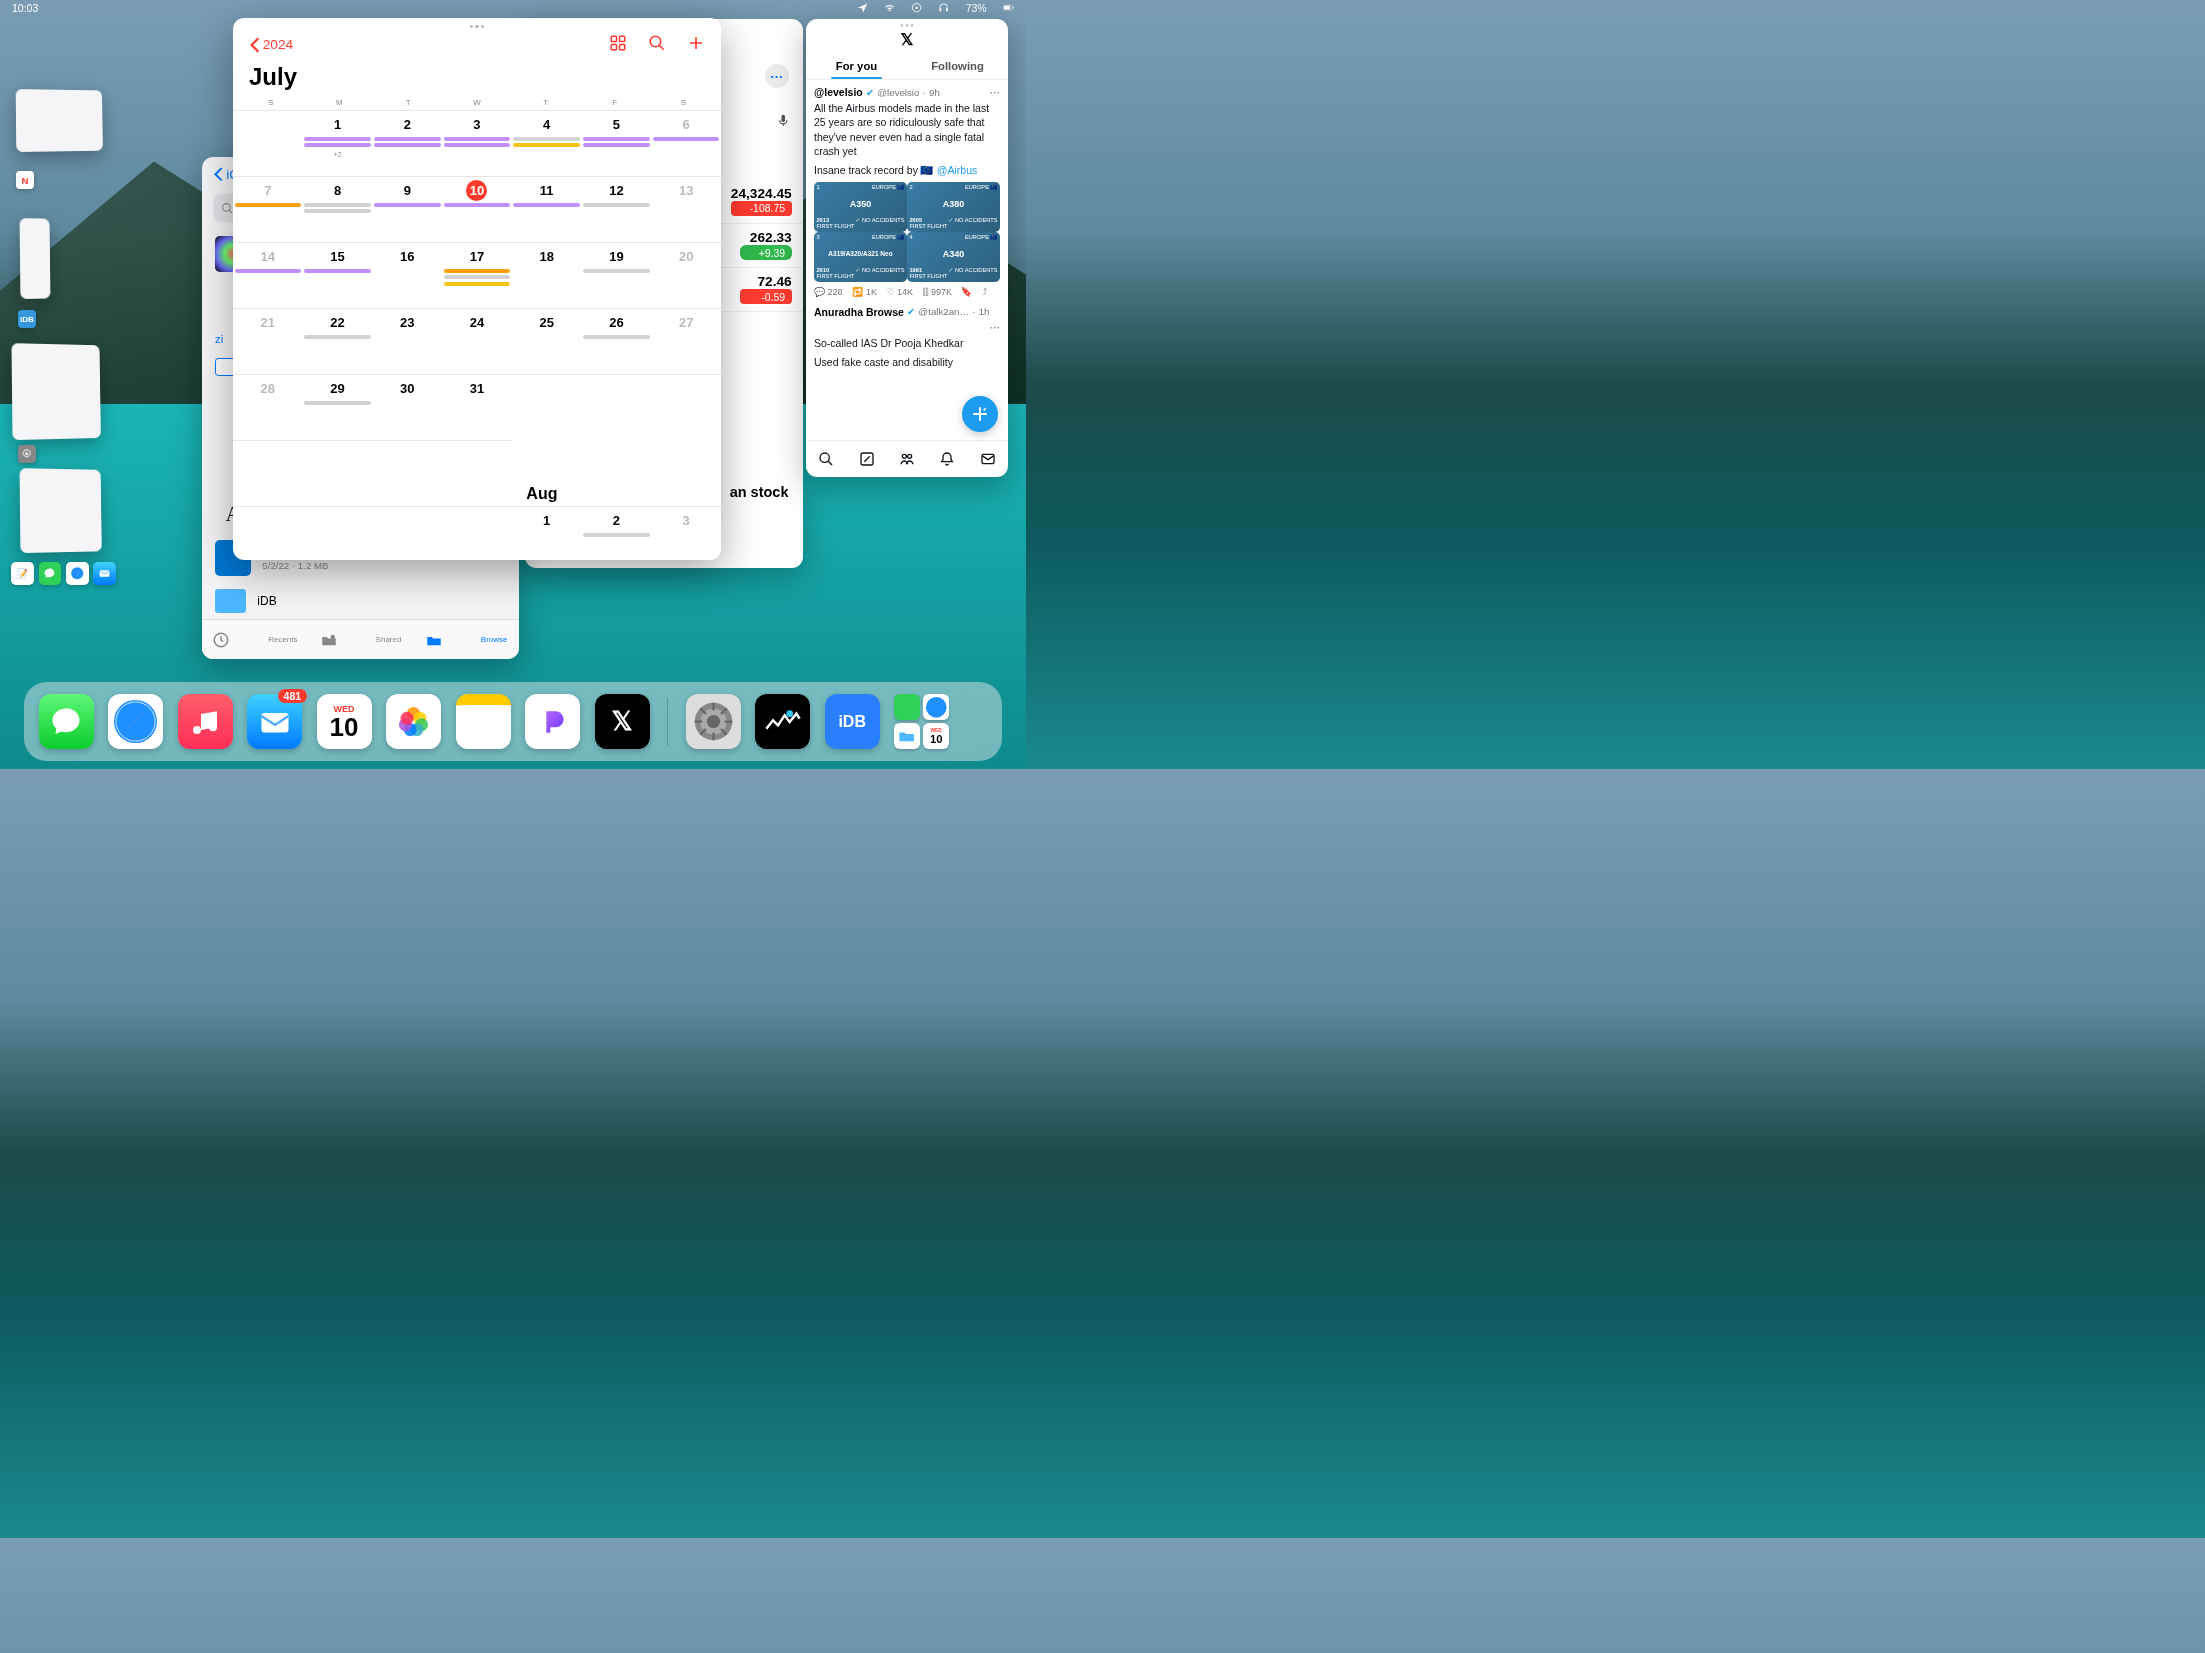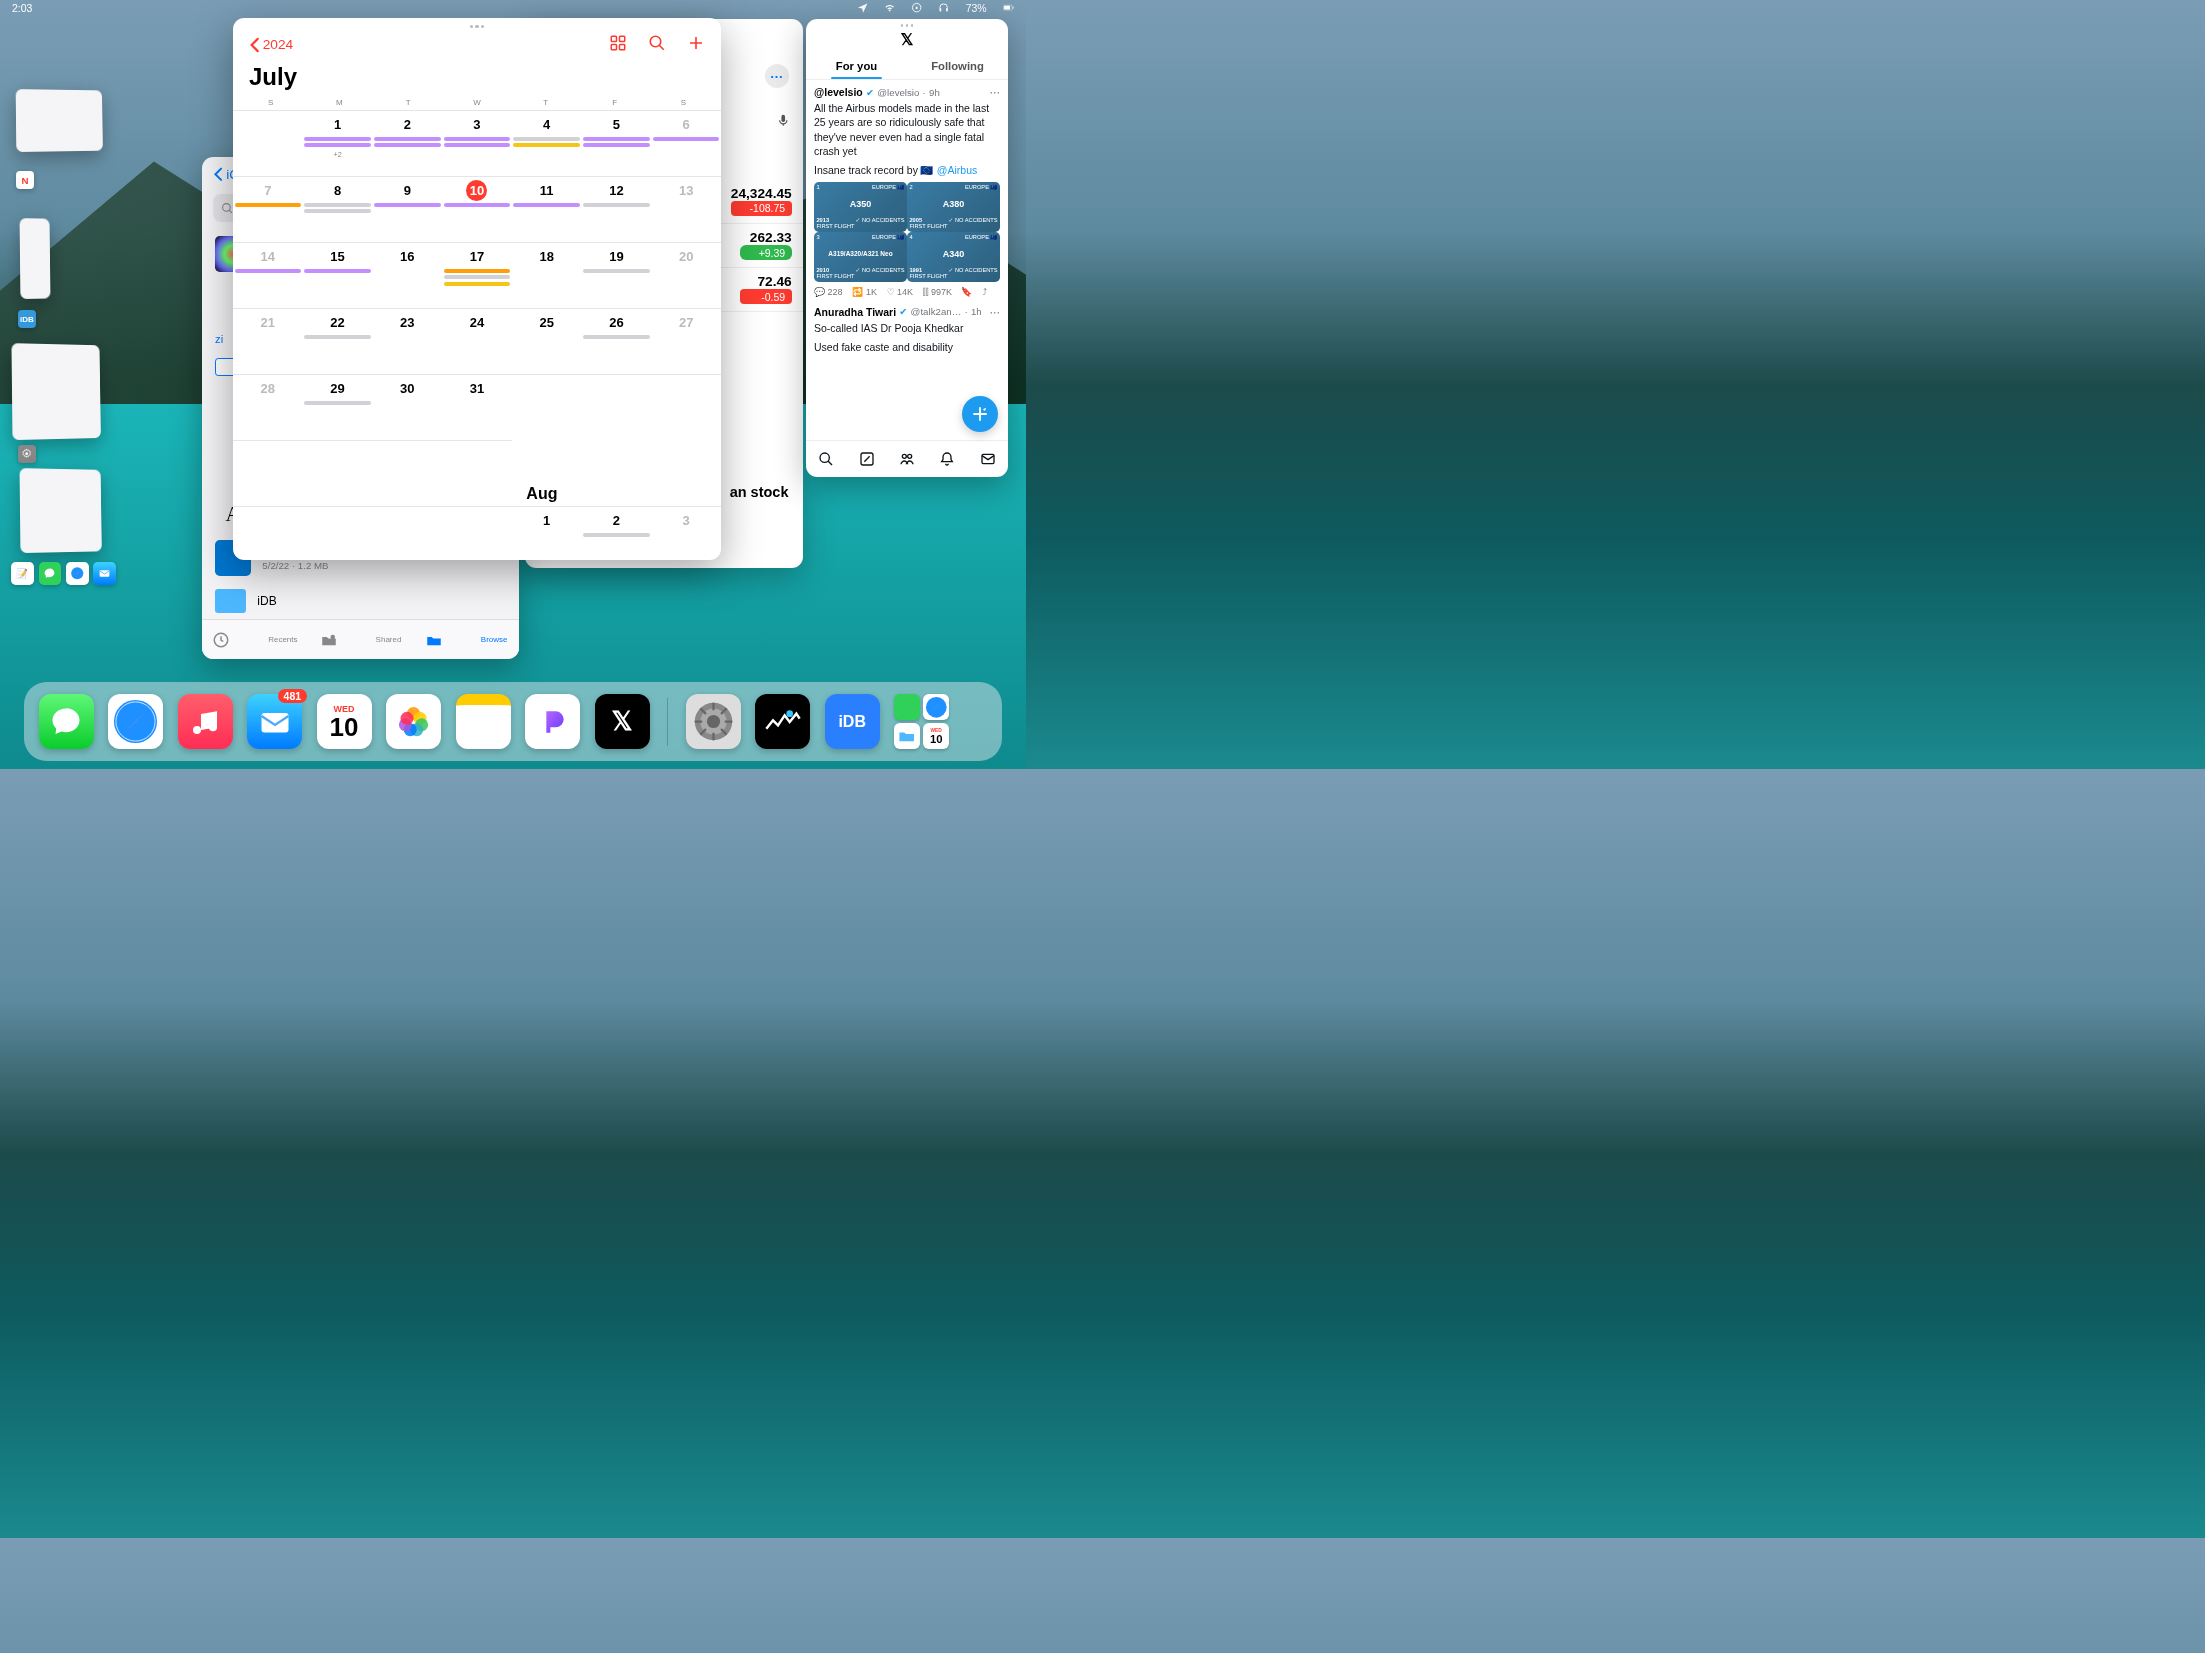--- a/index.html
+++ b/index.html
@@ -130,21 +130,21 @@
   .dock-stack { width: 55px; height: 55px; position: relative; }
   .stack-i { position: absolute; width: 26px; height: 26px; border-radius: 5.7px; box-shadow: 0 1.6px 3.2px rgba(0,0,0,0.2); }
 </style>
 </head>
 <body>
 
 <div class="mountains"></div>
 <div class="water"></div>
 
 <div class="status-bar">
-  <span>2:03</span>
+  <span>10:03</span>
   <div class="status-right">
     <svg viewBox="0 0 24 24">
         <path d="M2 12l20-9-9 20-2-9-9-2z"></path>
       </svg>
     <svg viewBox="0 0 24 24">
         <path d="M12 20c1 0 2-1 2-2s-1-2-2-2-2 1-2 2 1 2 2 2zm-5-6c3-3 7-3 10 0l-2 2c-2-2-4-2-6 0zm-4-4c5-5 13-5 18 0l-2 2c-4-4-10-4-14 0z"></path>
       </svg>
     <svg viewBox="0 0 24 24">
         <circle cx="12" cy="12" r="9" fill="none" stroke="#fff" stroke-width="2"></circle>
         <path d="M10 10h4v5h-4z" fill="#fff"></path>
@@ -523,21 +523,21 @@
         <span>💬 <span>228</span></span>
         <span>🔁 <span>1K</span></span>
         <span>♡ <span>14K</span></span>
         <span>⫿⫿ <span>997K</span></span>
         <span>🔖</span>
         <span>⤴</span>
       </div>
     </div>
     <div class="x-post">
       <div class="x-userline">
-        <span class="x-name">Anuradha Tiwari</span>
+        <span class="x-name">Anuradha Browse</span>
         <span class="verified">✔</span>
         <span class="x-meta">@talk2an…</span>
         <span class="x-meta">·</span>
         <span class="x-meta">1h</span>
         <span class="x-ell">⋯</span>
       </div>
       <div class="x-body">So-called IAS Dr Pooja Khedkar</div>
       <div class="x-body">Used fake caste and disability</div>
     </div>
   </div>

